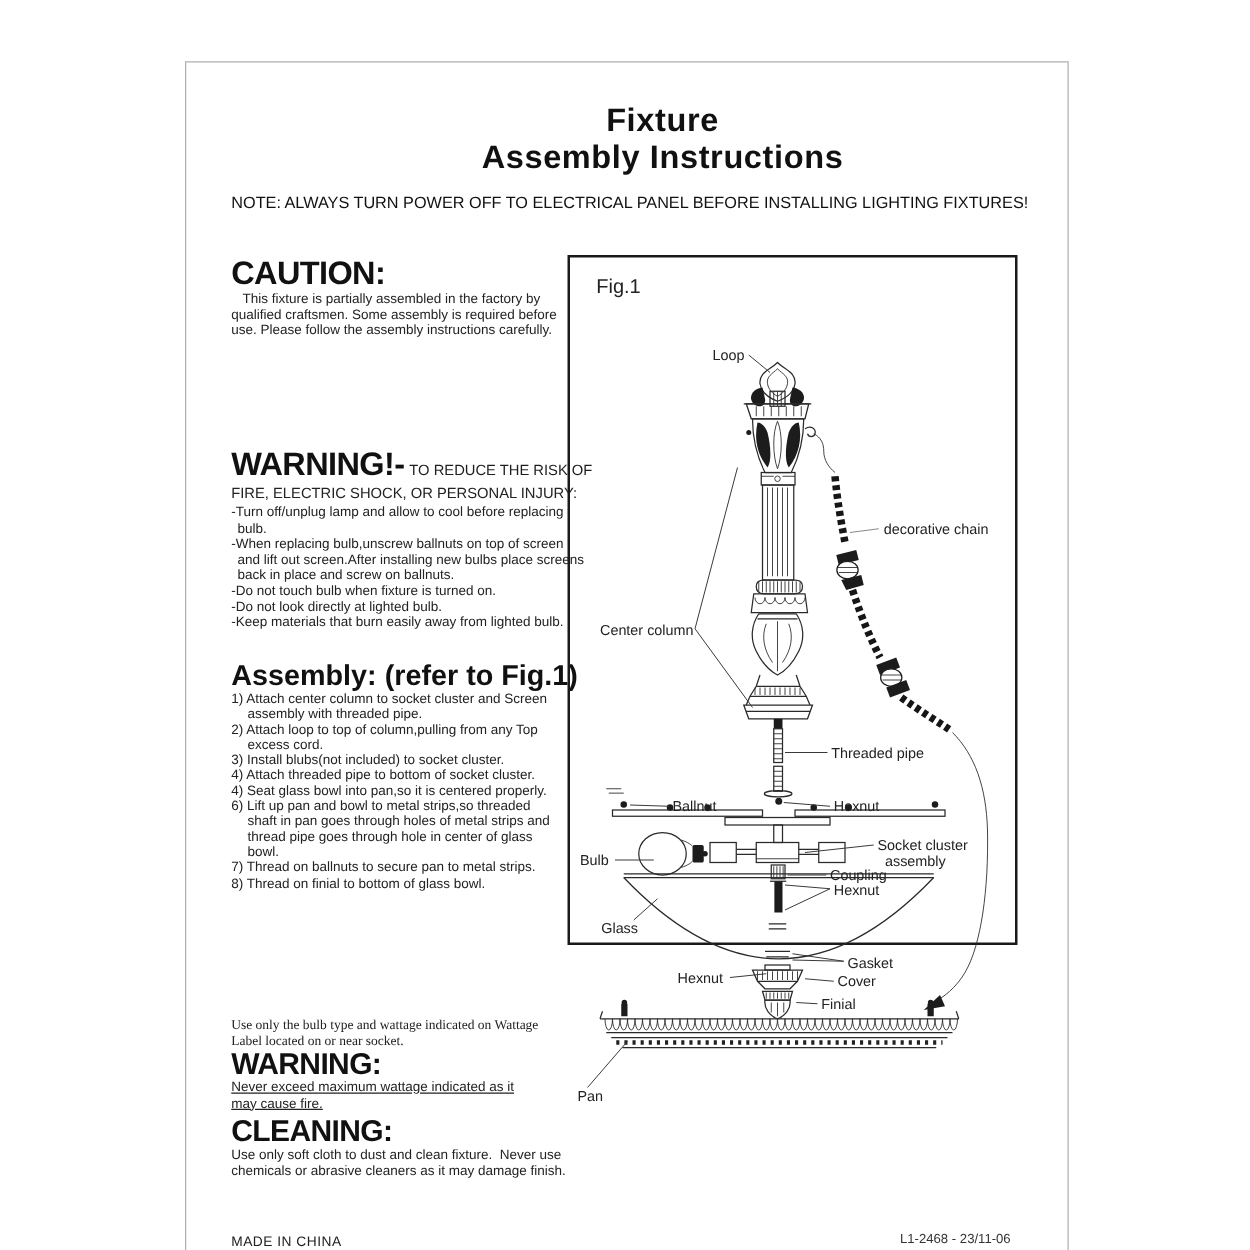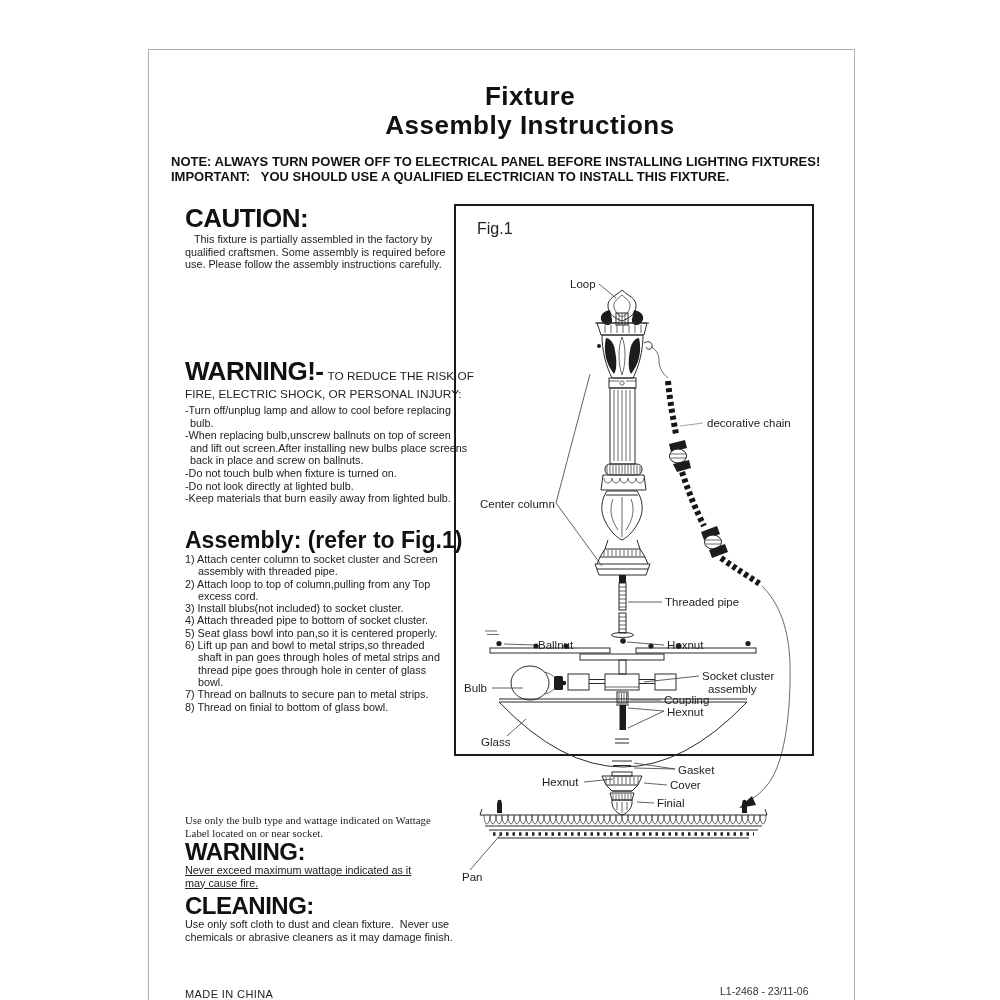--- a/index.html
+++ b/index.html
@@ -2,21 +2,21 @@
 <html><head>
 <meta charset="utf-8">
 <style>
   html,body{margin:0;padding:0;background:#fff;}
   #stage{position:relative;width:1000px;height:1000px;background:#ffffff;overflow:hidden;
          font-family:"Liberation Sans", sans-serif;color:#1e1e1e;}
   .abs{position:absolute;margin-top:47px;}
   #page-border{left:148px;top:2px;width:705px;height:991px;border:1px solid #b0b0b0;}
   #title{left:230px;top:35px;width:600px;text-align:center;font-weight:bold;
          font-size:26px;line-height:29px;letter-spacing:.5px;color:#111;}
-  #notes{left:171px;top:108px;width:675px;font-weight:bold;font-size:13px;line-height:14.8px;color:#111;}
+  #notes{left:185px;top:108px;width:675px;font-weight:normal;font-size:13px;line-height:14.8px;color:#111;}
   #notes .pre{white-space:pre-wrap;}
   .h1{font-weight:bold;font-size:26px;letter-spacing:-.5px;color:#111;}
   .h2{font-weight:bold;font-size:24px;letter-spacing:-.5px;color:#111;}
   .body-txt{font-size:10.8px;line-height:12.6px;color:#222;}
   #caution-h{left:185px;top:156px;}
   #caution-p{left:185px;top:186px;width:272px;text-indent:9px;}
   #warn1-h{left:185px;top:309px;white-space:nowrap;}
   #warn1-h .small{font-size:11.8px;font-weight:normal;letter-spacing:0;margin-left:4px;}
   #warn1-sub{left:185px;top:340px;font-size:11.8px;color:#222;}
   #warn1-list{left:185px;top:357px;width:284px;}
@@ -46,21 +46,20 @@
 <div id="stage">
   <div id="page-border" class="abs"></div>
 
   <div id="title" class="abs">
     <div>Fixture</div>
     <div>Assembly Instructions</div>
   </div>
 
   <div id="notes" class="abs">
     <div>NOTE: ALWAYS TURN POWER OFF TO ELECTRICAL PANEL BEFORE INSTALLING LIGHTING FIXTURES!</div>
-    <div class="pre">IMPORTANT:   YOU SHOULD USE A QUALIFIED ELECTRICIAN TO INSTALL THIS FIXTURE.</div>
   </div>
 
   <div id="caution-h" class="abs h1">CAUTION:</div>
   <div id="warn1-h" class="abs"><span class="h1">WARNING!-</span><span class="small">TO REDUCE THE RISK OF</span></div>
 
   <div id="caution-p" class="abs body-txt">This fixture is partially assembled in the factory by qualified craftsmen. Some assembly is required before use. Please follow the assembly instructions carefully.</div>
   <div id="warn1-sub" class="abs">FIRE, ELECTRIC SHOCK, OR PERSONAL INJURY:</div>
   <div id="warn1-list" class="abs body-txt">
     <div>-Turn off/unplug lamp and allow to cool before replacing bulb.</div>
     <div>-When replacing bulb,unscrew ballnuts on top of screen and lift out screen.After installing new bulbs place screens back in place and screw on ballnuts.</div>
@@ -68,21 +67,21 @@
     <div>-Do not look directly at lighted bulb.</div>
     <div>-Keep materials that burn easily away from lighted bulb.</div>
   </div>
 
   <div id="asm-h" class="abs">Assembly: (refer to Fig.1)</div>
   <div id="asm-steps" class="abs body-txt">
     <div>1) Attach center column to socket cluster and Screen assembly with threaded pipe.</div>
     <div>2) Attach loop to top of column,pulling from any Top excess cord.</div>
     <div>3) Install blubs(not included) to socket cluster.</div>
     <div>4) Attach threaded pipe to bottom of socket cluster.</div>
-    <div>5) Seat glass bowl into pan,so it is centered properly.</div>
+    <div>4) Seat glass bowl into pan,so it is centered properly.</div>
     <div>6) Lift up pan and bowl to metal strips,so threaded shaft in pan goes through holes of metal strips and thread pipe goes through hole in center of glass bowl.</div>
     <div>7) Thread on ballnuts to secure pan to metal strips.</div>
     <div>8) Thread on finial to bottom of glass bowl.</div>
   </div>
 
   <div id="bulb-note" class="abs body-txt">Use only the bulb type and wattage indicated on Wattage Label located on or near socket.</div>
   <div id="warn2-h" class="abs h2">WARNING:</div>
   <div id="warn2-p" class="abs body-txt">Never exceed maximum wattage indicated as it may cause fire.</div>
   <div id="clean-h" class="abs h2">CLEANING:</div>
   <div id="clean-p" class="abs body-txt">Use only soft cloth to dust and clean fixture.  Never use chemicals or abrasive cleaners as it may damage finish.</div>

